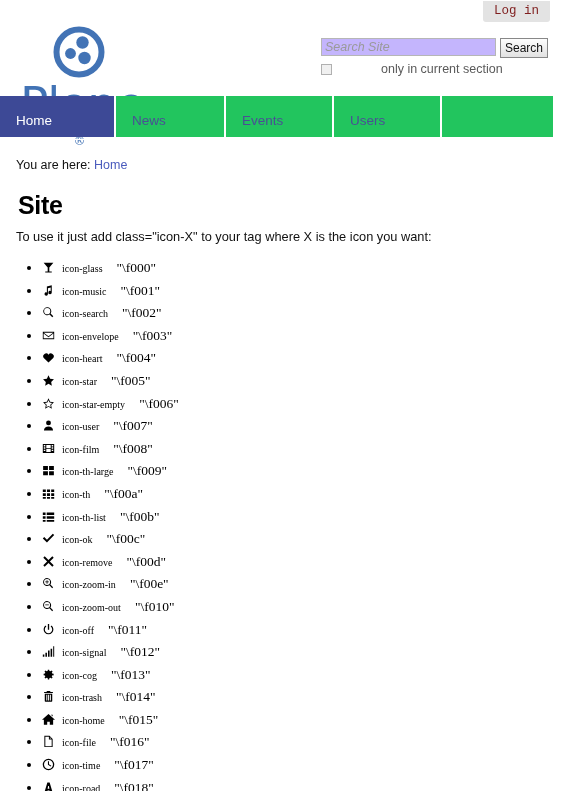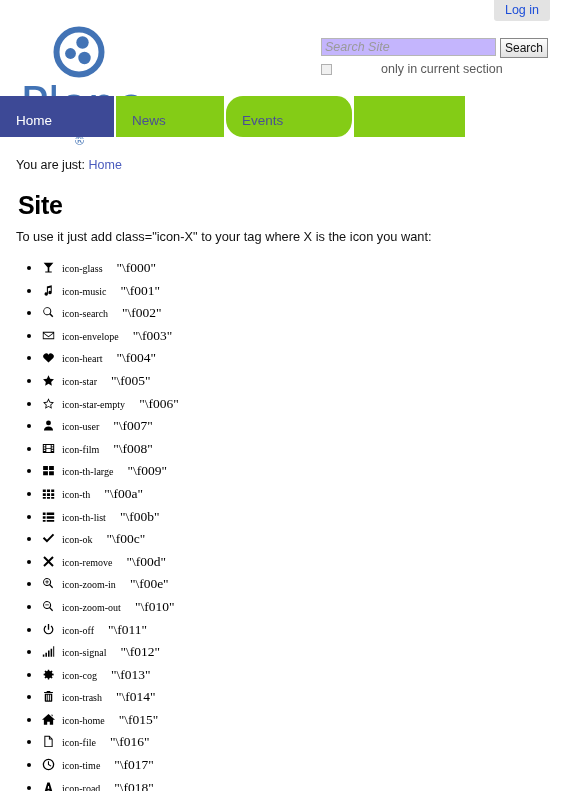--- a/index.html
+++ b/index.html
@@ -24,23 +24,24 @@
     height: 22px;
     text-align: right;
   }
   .login-box {
     display: inline-block;
     background: #e3e3e3;
     padding: 3px 11px 4px 11px;
     margin-right: 11px;
     border-radius: 0 0 3px 3px;
     font-size: 12.5px;
-    color: #1d4ed8;
+    color: #7f1d1d;
     line-height: 14px;
     cursor: pointer;
+    font-family: Liberation Mono, monospace;
   }
 
   
   .portal-header {
     position: absolute;
     top: 22px; left: 0; right: 0;
     height: 74px;
   }
   .portal-logo {
     position: absolute;
@@ -138,33 +139,33 @@
     position: absolute;
     left: 0; top: 96px;
     width: 561px;
     height: 44px;
     display: flex;
     list-style: none;
     margin: 0; padding: 0;
     border-bottom: 1px solid #ffffff;
   }
   .navtab {
-    background: #84cc16;
+    background: #22c55e;
     color: #4a4f95;
     font-size: 13.5px;
     line-height: 17px;
     padding: 16px 0 0 16px;
     height: 41px;
     border-right: 2px solid #ffffff;
     cursor: pointer;
     overflow: hidden;
   }
   .navtab.w-home  { width: 116px; }
   .navtab.w-news  { width: 110px; }
-  .navtab.w-ev    { width: 128px; border-radius: 17px; }
+  .navtab.w-ev    { width: 108px; }
   .navtab.w-users { width: 108px; }
   .navtab.w-blank { width: 113px; border-right: 2px solid #ffffff; }
   .navtab.selected {
     background: #3d4996;
     color: #ffffff;
   }
 
   
   .portal-breadcrumbs {
     position: absolute;
@@ -274,27 +275,30 @@
   <ul class="portal-globalnav">
     <li class="navtab w-home selected" style="background: rgb(61, 73, 150); color: rgb(255, 255, 255);">
       <span>Home</span>
     </li>
     <li class="navtab w-news">
       <span>News</span>
     </li>
     <li class="navtab w-ev">
       <span>Events</span>
     </li>
+    <li class="navtab w-users">
+      <span>Users</span>
+    </li>
     <li class="navtab w-blank">
       <span></span>
     </li>
   </ul>
 
   <div class="portal-breadcrumbs">
-    <span>You are just:</span>
+    <span>You are here:</span>
     <span class="crumb-link">Home</span>
   </div>
 
   <div class="content-core">
     <h1 class="documentFirstHeading">Site</h1>
     <p class="doc-description">To use it just add class="icon-X" to your tag where X is the icon you want:</p>
     <ul class="icon-list" id="icon-list">
         <li><span class="glyph"><svg width="13" height="13" viewBox="0 0 16 16" xmlns="http://www.w3.org/2000/svg" fill="#000">
               <path d="M2 2h12l-5 6v5h3v1H4v-1h3V8L2 2z"></path>
             </svg></span><span class="icon-name">icon-glass</span><span class="icon-code">"\f000"</span></li>

